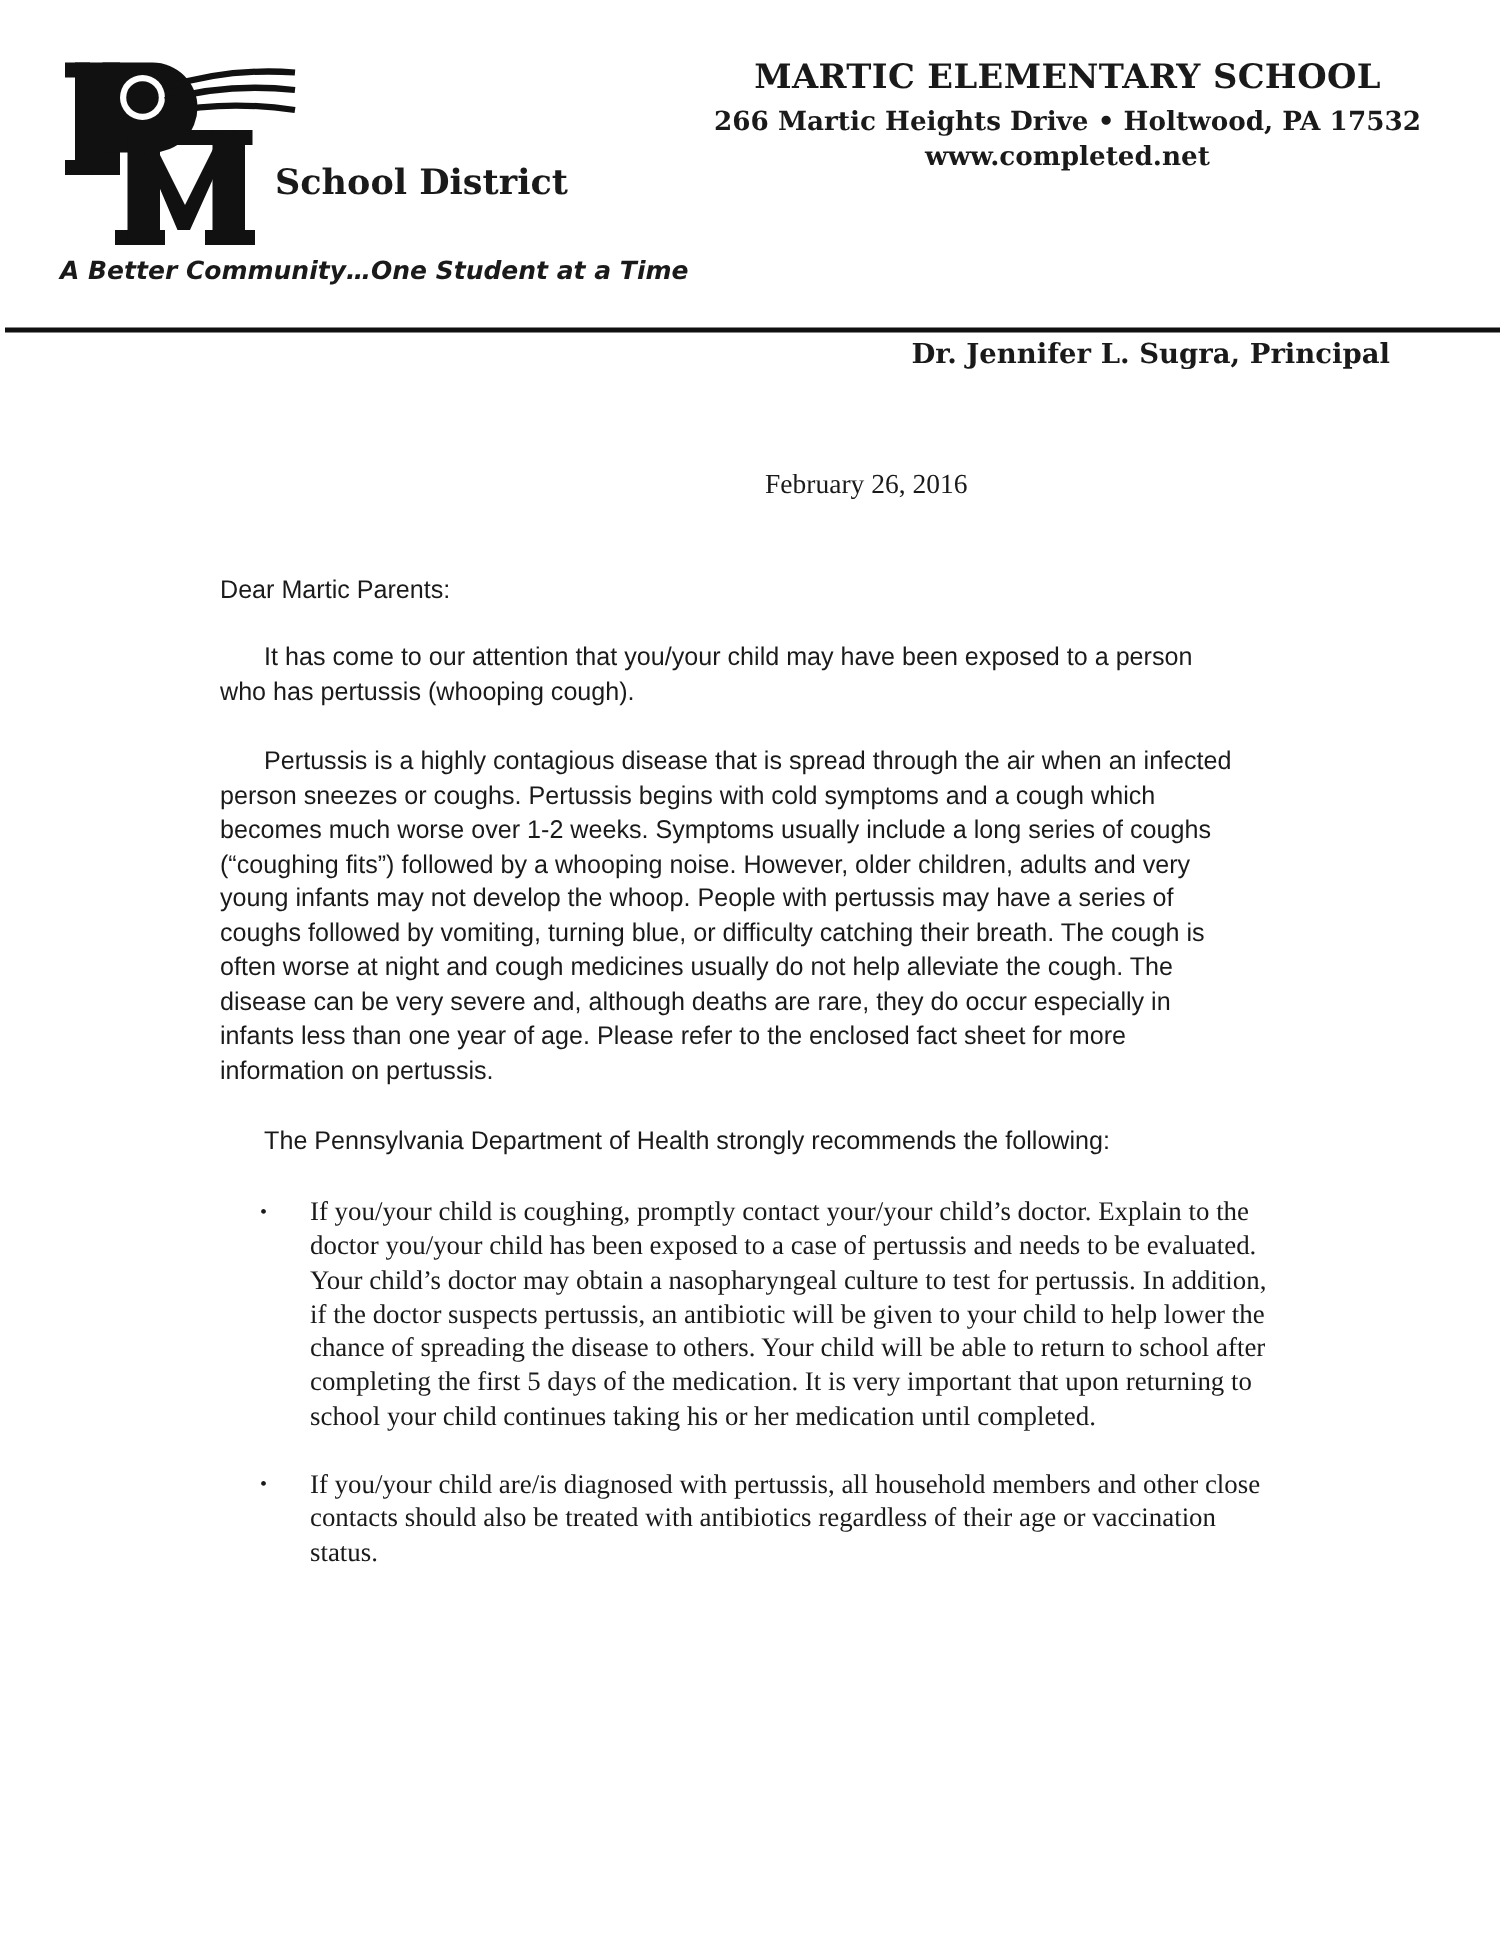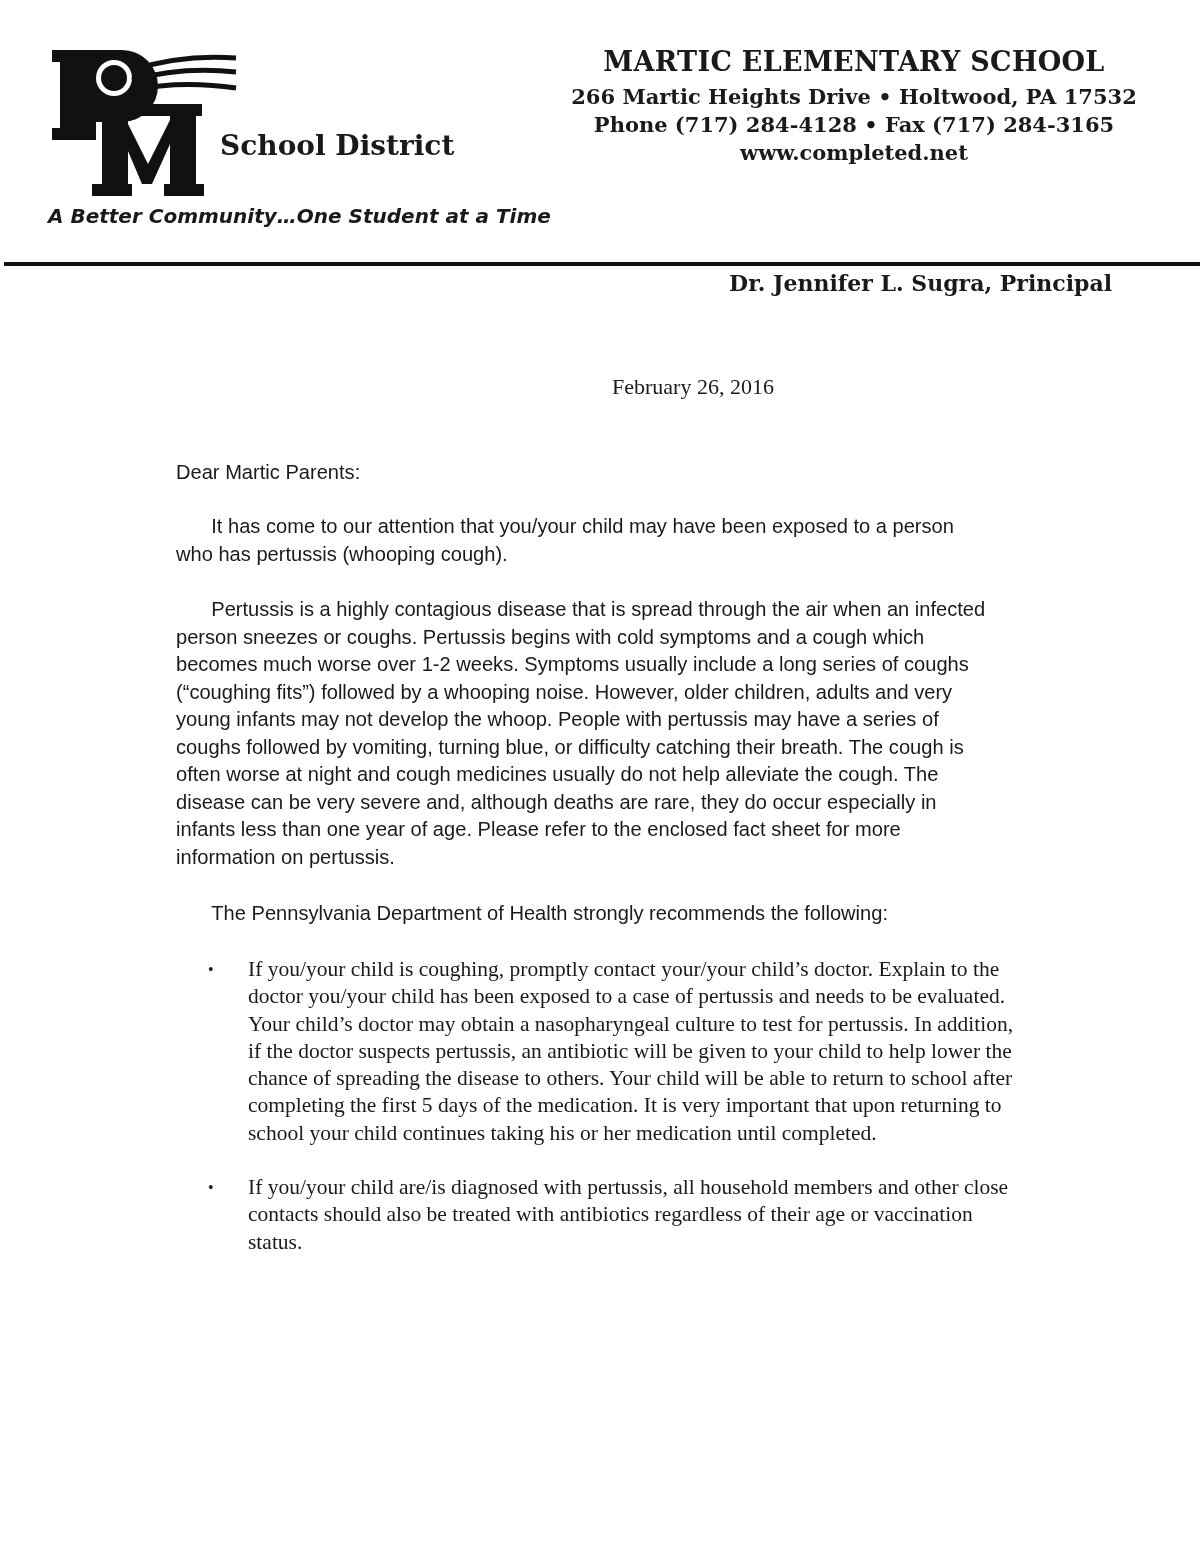--- a/index.html
+++ b/index.html
@@ -54,21 +54,20 @@
 </svg>
 
 <div class="district">
   <div class="l2">School District</div>
 </div>
 <div class="tagline">A Better Community…One Student at a Time</div>
 
 <div class="school">
   <div class="name">MARTIC ELEMENTARY SCHOOL</div>
   <div class="line" style="margin-top:6px">266 Martic Heights Drive • Holtwood, PA 17532</div>
-  <div class="line">Phone (717) 284-4128 • Fax (717) 284-3165</div>
   <div class="line">www.completed.net</div>
 </div>
 
 <div class="rule"></div>
 <div class="principal">Dr. Jennifer L. Sugra, Principal</div>
 
 <div class="date">February 26, 2016</div>
 
 <div class="letter salutation">Dear Martic Parents:</div>
 <div class="letter p1">

